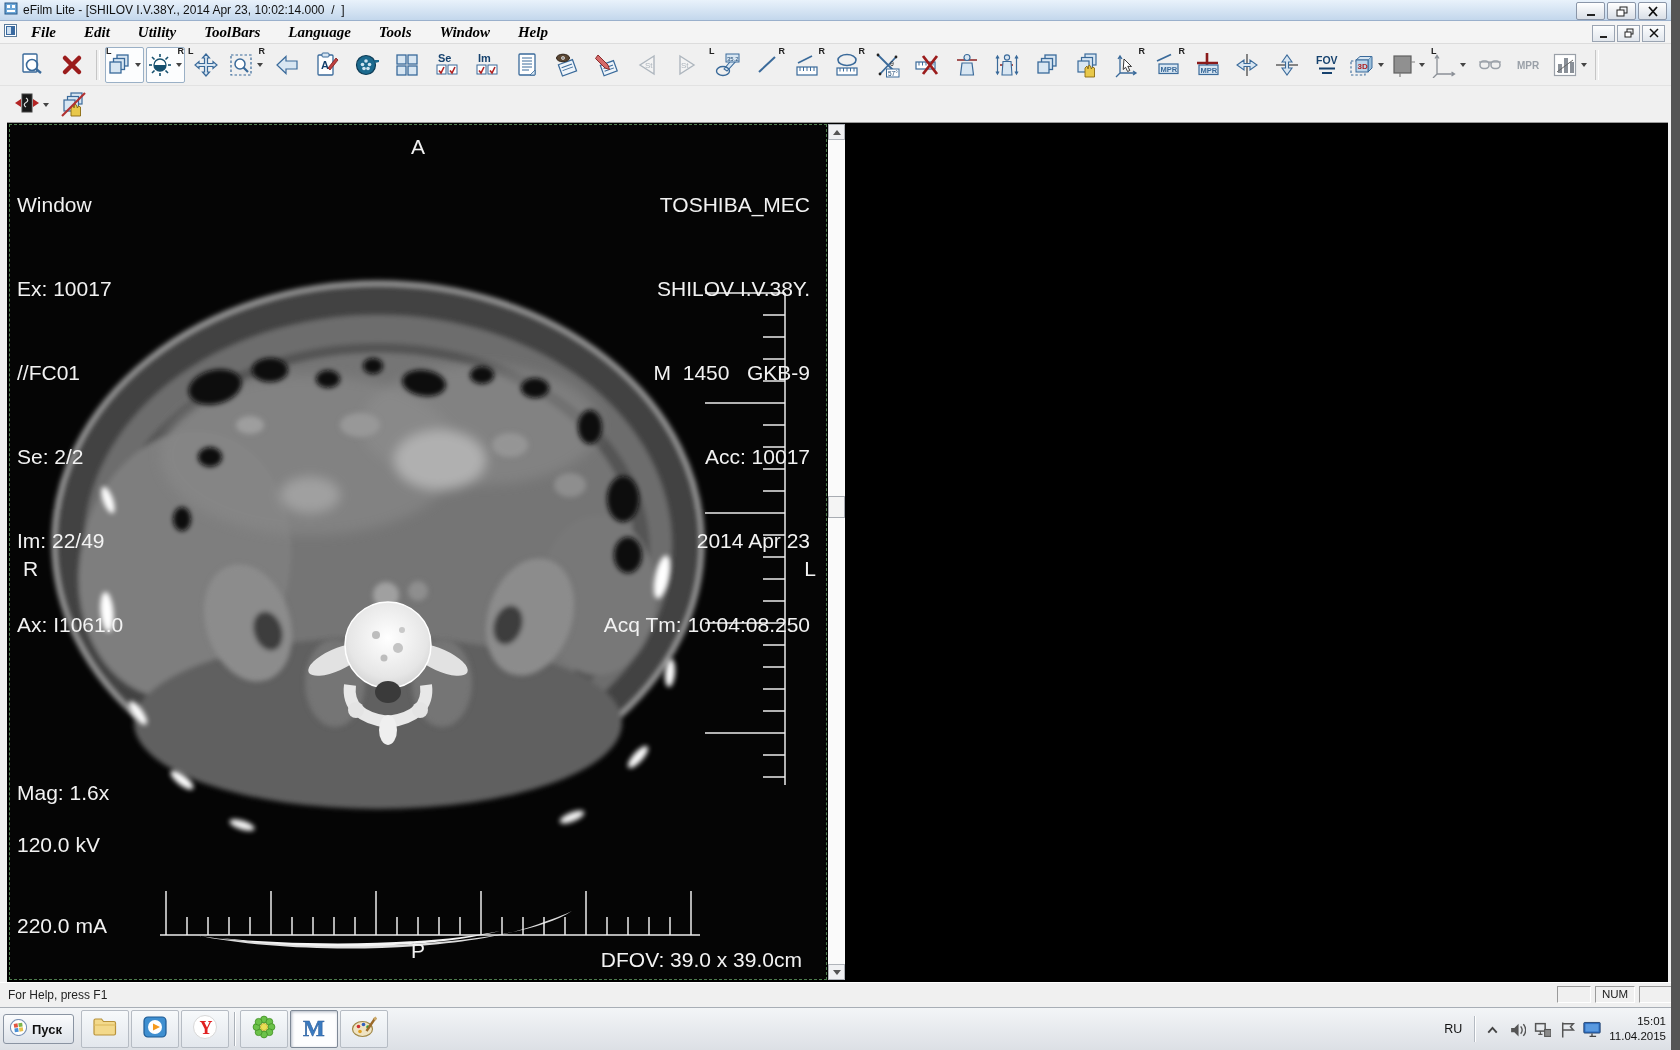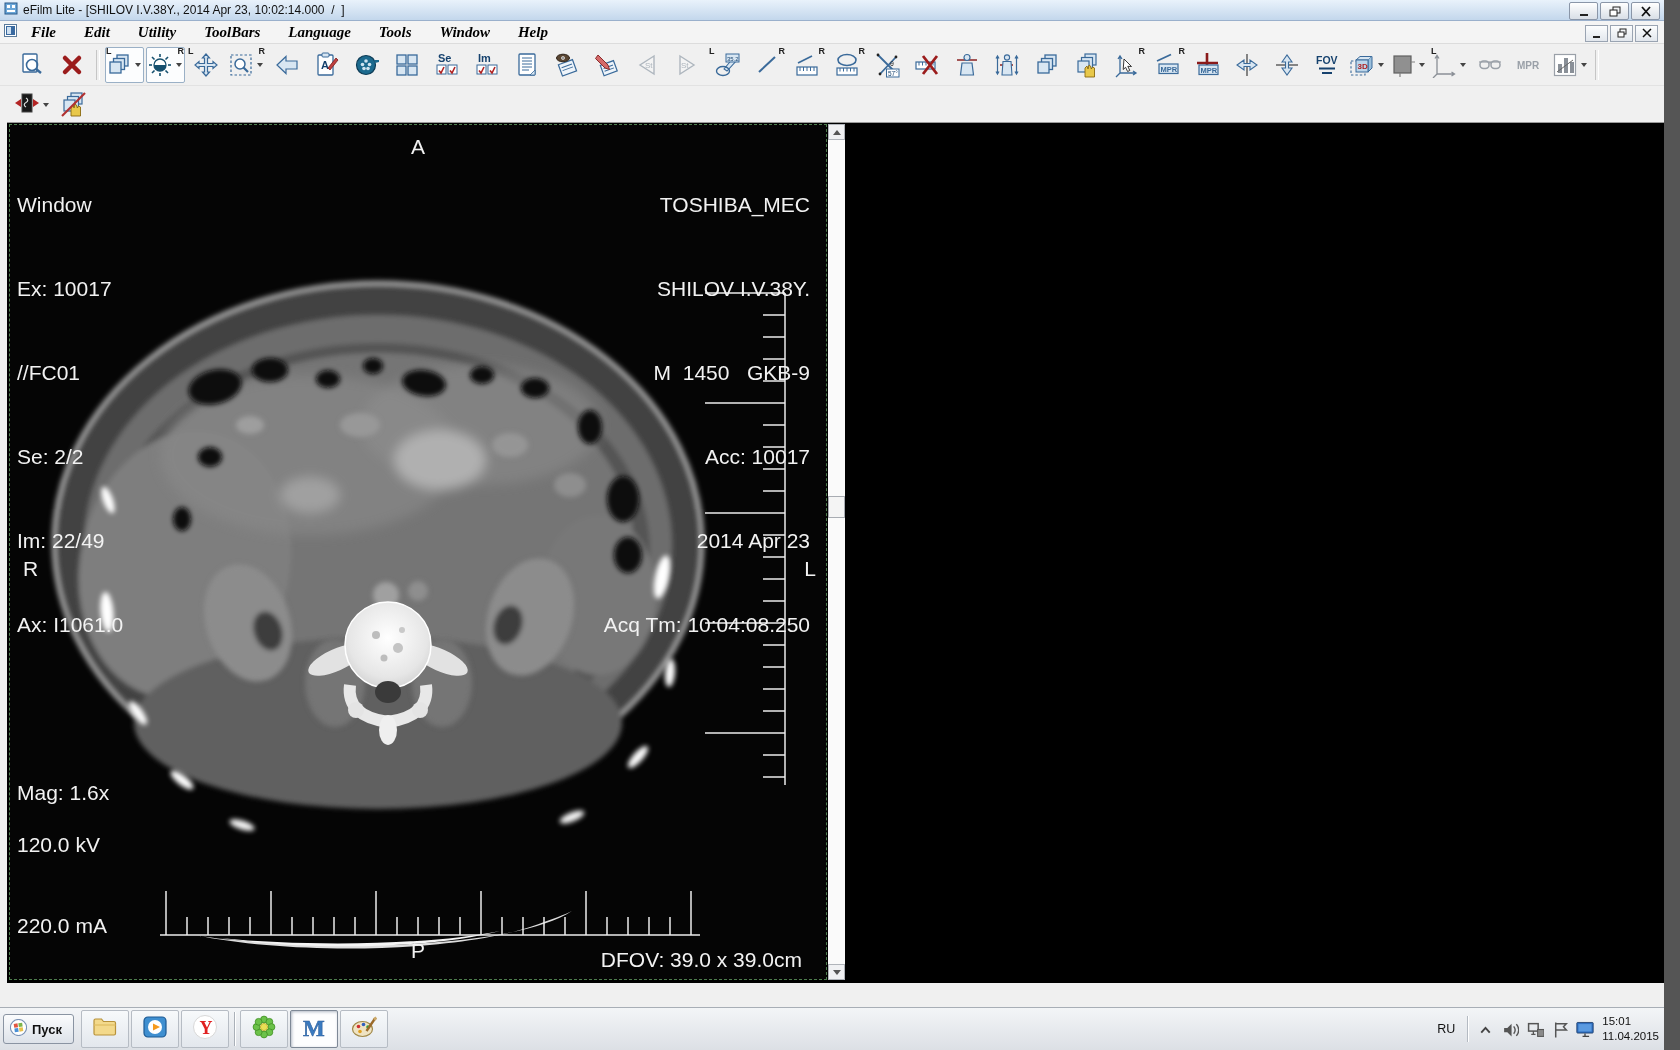--- a/index.html
+++ b/index.html
@@ -1,17 +1,17 @@
 <!DOCTYPE html>
 <html><head>
 <meta charset="utf-8">
 <style>
   html,body{margin:0;padding:0;background:#555;}
   .app{position:relative;width:1664px;height:1050px;background:#f0f0f0;overflow:hidden;
-       font-family:"Liberation Sans",sans-serif;-webkit-font-smoothing:antialiased;}
+       font-family:"Liberation Sans",sans-serif;padding-left:7px;-webkit-font-smoothing:antialiased;}
   
   .titlebar{position:absolute;left:0;top:0;width:100%;height:21px;
     background:linear-gradient(#e9f2fb,#c3d7ec);border-bottom:1px solid #9ab0cc;
     display:flex;align-items:center;padding:0 4px;box-sizing:border-box;}
   .titlebar .title{font-size:12px;color:#111;margin-left:5px;white-space:pre;}
   .winbtns{position:absolute;right:4px;top:2px;display:flex;gap:2px;}
   .wbtn{width:27px;height:16px;border:1px solid #8a96a8;border-radius:2px;
     background:linear-gradient(#ffffff,#d9dfe7);display:flex;align-items:center;justify-content:center;}
   
   .menubar{position:absolute;left:0;top:21px;width:100%;height:23px;background:#f4f4f4;
@@ -78,21 +78,21 @@
     font:bold 13px "Liberation Sans",sans-serif;color:#111;cursor:default;}
   #task-apps{display:flex;align-items:center;}
   .tapp{width:46px;height:36px;display:flex;align-items:center;justify-content:center;margin:0 1px;
     border:1px solid #b6bcc4;border-radius:2px;background:linear-gradient(#f7f9fb,#e3e7ed);cursor:default;}
   .tapp.active{background:#fdfdfe;border-color:#7e8896;box-shadow:inset 1px 1px 3px rgba(40,60,90,.35);}
   .tdiv{width:1px;height:34px;background:#aab0b8;margin:0 4px;box-shadow:1px 0 0 #fff;}
   .tray{margin-left:auto;display:flex;align-items:center;gap:8px;padding-right:5px;font-size:12.5px;color:#111;}
   .tray .lang{padding:2px 4px;}
   .trayline{width:1px;height:26px;background:#b4bac2;box-shadow:1px 0 0 #fff;}
   .tray-ic{display:flex;align-items:center;justify-content:center;width:18px;height:18px;}
-  .clock{font-size:11.5px;line-height:1.3;}
+  .clock{text-align:right;font-size:11.5px;line-height:1.3;}
 </style>
 </head>
 <body>
 
 <div class="app">
 
   <div class="titlebar">
     <span>
       <svg width="14" height="14" viewBox="0 0 14 14">
           <rect x="1" y="2" width="12" height="11" fill="#6aa6d8" stroke="#2a5a8a"></rect>
@@ -793,20 +793,26 @@
 
     <div class="vscroll">
       <div class="sarrow up"></div>
       <div class="sthumb"></div>
       <div class="sarrow down"></div>
     </div>
 
     <div class="pane2"></div>
   </div>
 
+  <div class="statusbar">
+    <span class="help">For Help, press F1</span>
+    <span class="spane sp1"></span>
+    <span class="spane sp2">NUM</span>
+    <span class="spane sp3"></span>
+  </div>
 
   <div class="taskbar">
     <span class="start">
       <span>
         <svg width="17" height="17" viewBox="0 0 16 16">
             <circle cx="8" cy="8" r="7.6" fill="#fff" stroke="#7a92b4"></circle>
             <g transform="rotate(-8 8 8)">
               <rect x="4" y="4" width="3.6" height="3.6" fill="#e25640"></rect>
               <rect x="8.4" y="4" width="3.6" height="3.6" fill="#7db54a"></rect>
               <rect x="4" y="8.4" width="3.6" height="3.6" fill="#4a90d6"></rect>

